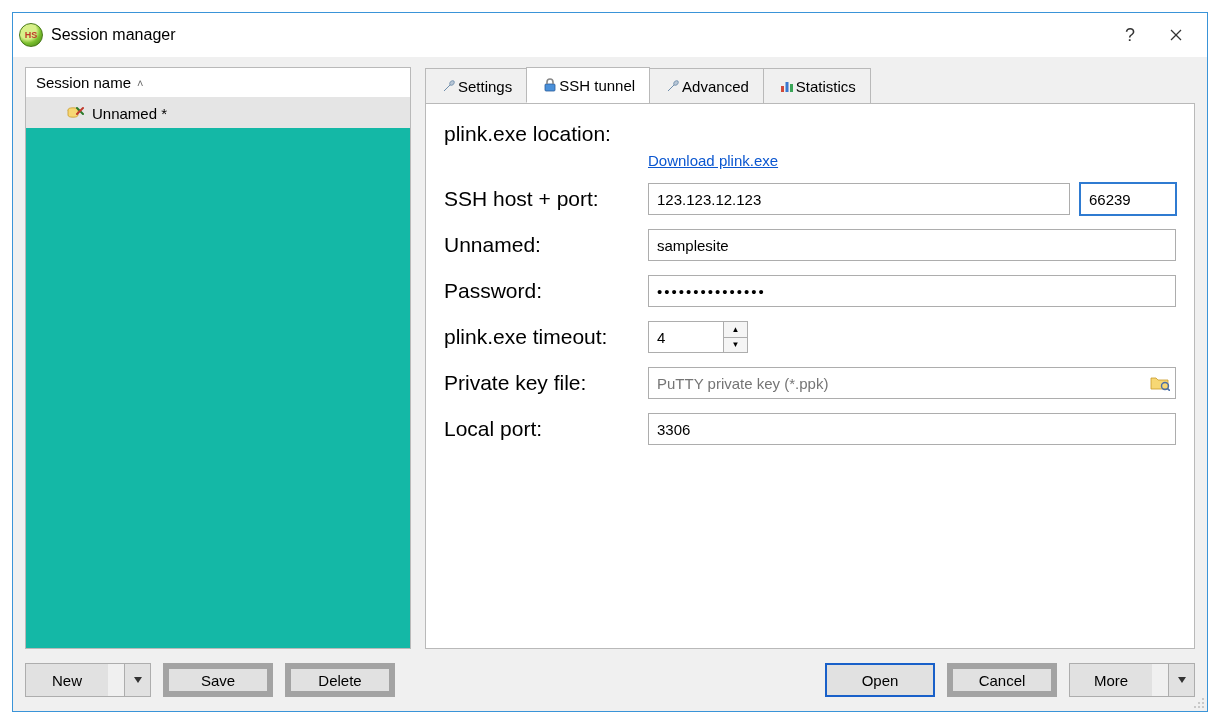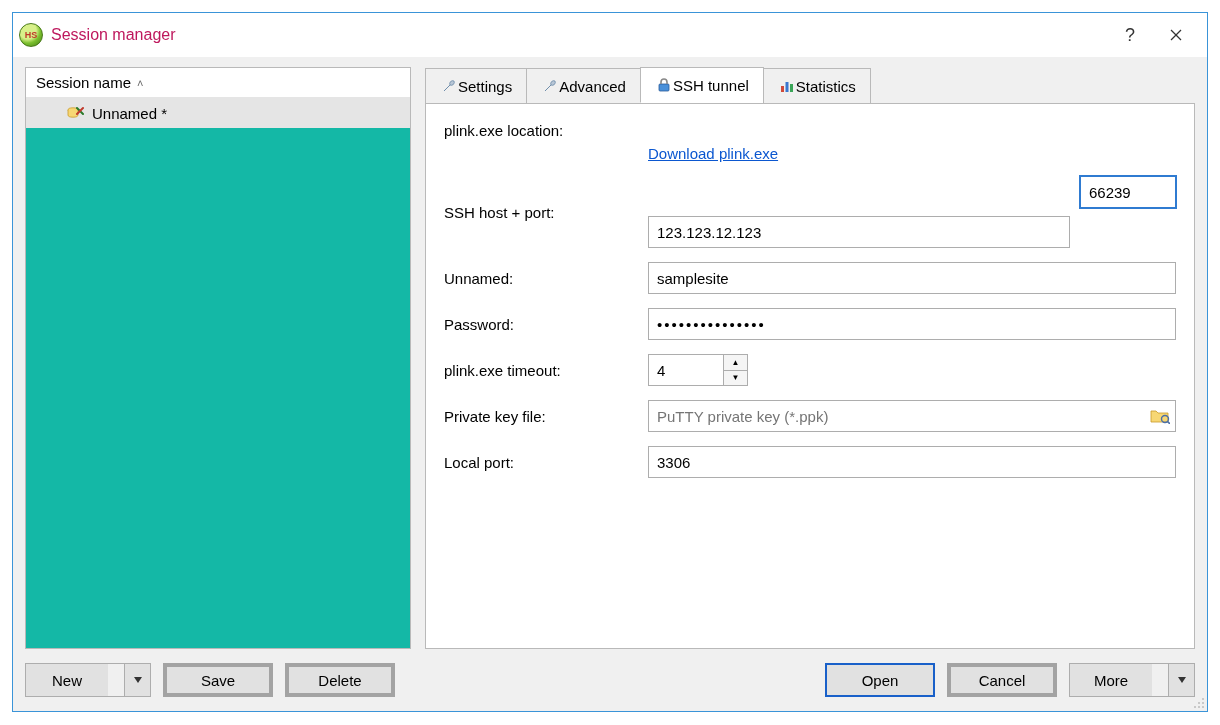--- a/index.html
+++ b/index.html
@@ -40,21 +40,21 @@
     content: "HS";
     position: absolute;
     left: 50%; top: 50%;
     transform: translate(-50%, -55%);
     font-size: 9px;
     font-weight: bold;
     color: #c0392b;
   }
   .title-text {
     font-size: 16px;
-    color: #be185d;
+    color: #000000;
     flex: 1;
   }
   .winbtn {
     width: 46px; height: 32px;
     display: flex; align-items: center; justify-content: center;
     font-size: 16px;
     color: #333;
     cursor: default;
   }
   .winbtn.help { font-size: 18px; }
@@ -165,21 +165,21 @@
     padding: 18px 18px 10px 18px;
   }
   .form-grid {
     display: grid;
     grid-template-columns: 190px 1fr;
     row-gap: 14px;
     column-gap: 14px;
     align-items: center;
   }
   .form-label {
-    font-size: 15px;
+    font-size: 21px;
     color: #000;
   }
   .txt {
     width: 100%;
     height: 32px;
     border: 1px solid #adadad;
     background: #fff;
     font-size: 15px;
     padding: 0 8px;
     font-family: inherit;
@@ -196,21 +196,21 @@
     position: absolute;
     right: 6px;
     top: 50%;
     transform: translateY(-50%);
     cursor: default;
   }
   .host-port-row {
     display: flex;
     gap: 10px;
   }
-  .host-port-row .host { flex: 1; margin-top: 40px; }
+  .host-port-row .host { flex: 1; }
   .host-port-row .port { width: 96px; }
 
   .spin-wrap {
     display: flex;
     align-items: stretch;
     height: 32px;
     width: 108px;
   }
   .spin-wrap .txt { width: 76px; }
   .spin-btns {
@@ -247,21 +247,21 @@
     display: flex;
     align-items: center;
     gap: 12px;
     margin-top: 12px;
     height: 38px;
   }
   .btn-row .spacer { flex: 1; }
   .btn {
     height: 34px;
     min-width: 110px;
-    border: 4px solid #a3a3a3;
+    border: 6px solid #a3a3a3;
     background: #e1e1e1;
     font-size: 15px;
     font-family: inherit;
     display: inline-flex;
     align-items: center;
     justify-content: center;
     gap: 6px;
     cursor: default;
     padding: 0 14px;
   }
@@ -348,36 +348,36 @@
       <div class="right-col">
         <div class="tabs">
           <div class="tab">
             <span class="tab-ic">
               <svg width="16" height="16" viewBox="0 0 16 16">
                   <path d="M13 3a3 3 0 0 1-4 4L3 13l0 0 6-6a3 3 0 0 1 4-4z" fill="#b8c6d6" stroke="#6b8aa8" stroke-width="0.8"></path>
                 </svg>
             </span>
             <span>Settings</span>
           </div>
-          <div class="tab">
-            <span class="tab-ic">
-              <svg width="16" height="16" viewBox="0 0 16 16">
-                  <path d="M13 3a3 3 0 0 1-4 4L3 13l0 0 6-6a3 3 0 0 1 4-4z" fill="#b8c6d6" stroke="#6b8aa8" stroke-width="0.8"></path>
-                </svg>
-            </span>
-            <span>Advanced</span>
-          </div>
           <div class="tab active">
             <span class="tab-ic">
               <svg width="16" height="16" viewBox="0 0 16 16">
                 <rect x="3" y="7" width="10" height="7" rx="1" fill="#4a90d9" stroke="#2a5a9a" stroke-width="0.8"></rect>
                 <path d="M5 7 V5 a3 3 0 0 1 6 0 V7" fill="none" stroke="#888" stroke-width="1.6"></path>
               </svg>
             </span>
             <span>SSH tunnel</span>
+          </div>
+          <div class="tab">
+            <span class="tab-ic">
+              <svg width="16" height="16" viewBox="0 0 16 16">
+                  <path d="M13 3a3 3 0 0 1-4 4L3 13l0 0 6-6a3 3 0 0 1 4-4z" fill="#b8c6d6" stroke="#6b8aa8" stroke-width="0.8"></path>
+                </svg>
+            </span>
+            <span>Advanced</span>
           </div>
           <div class="tab">
             <span class="tab-ic">
               <svg width="16" height="16" viewBox="0 0 16 16">
                 <rect x="2" y="8" width="3" height="6" fill="#d04a3a"></rect>
                 <rect x="6.5" y="4" width="3" height="10" fill="#3a78d0"></rect>
                 <rect x="11" y="6" width="3" height="8" fill="#3aa558"></rect>
               </svg>
             </span>
             <span>Statistics</span>

